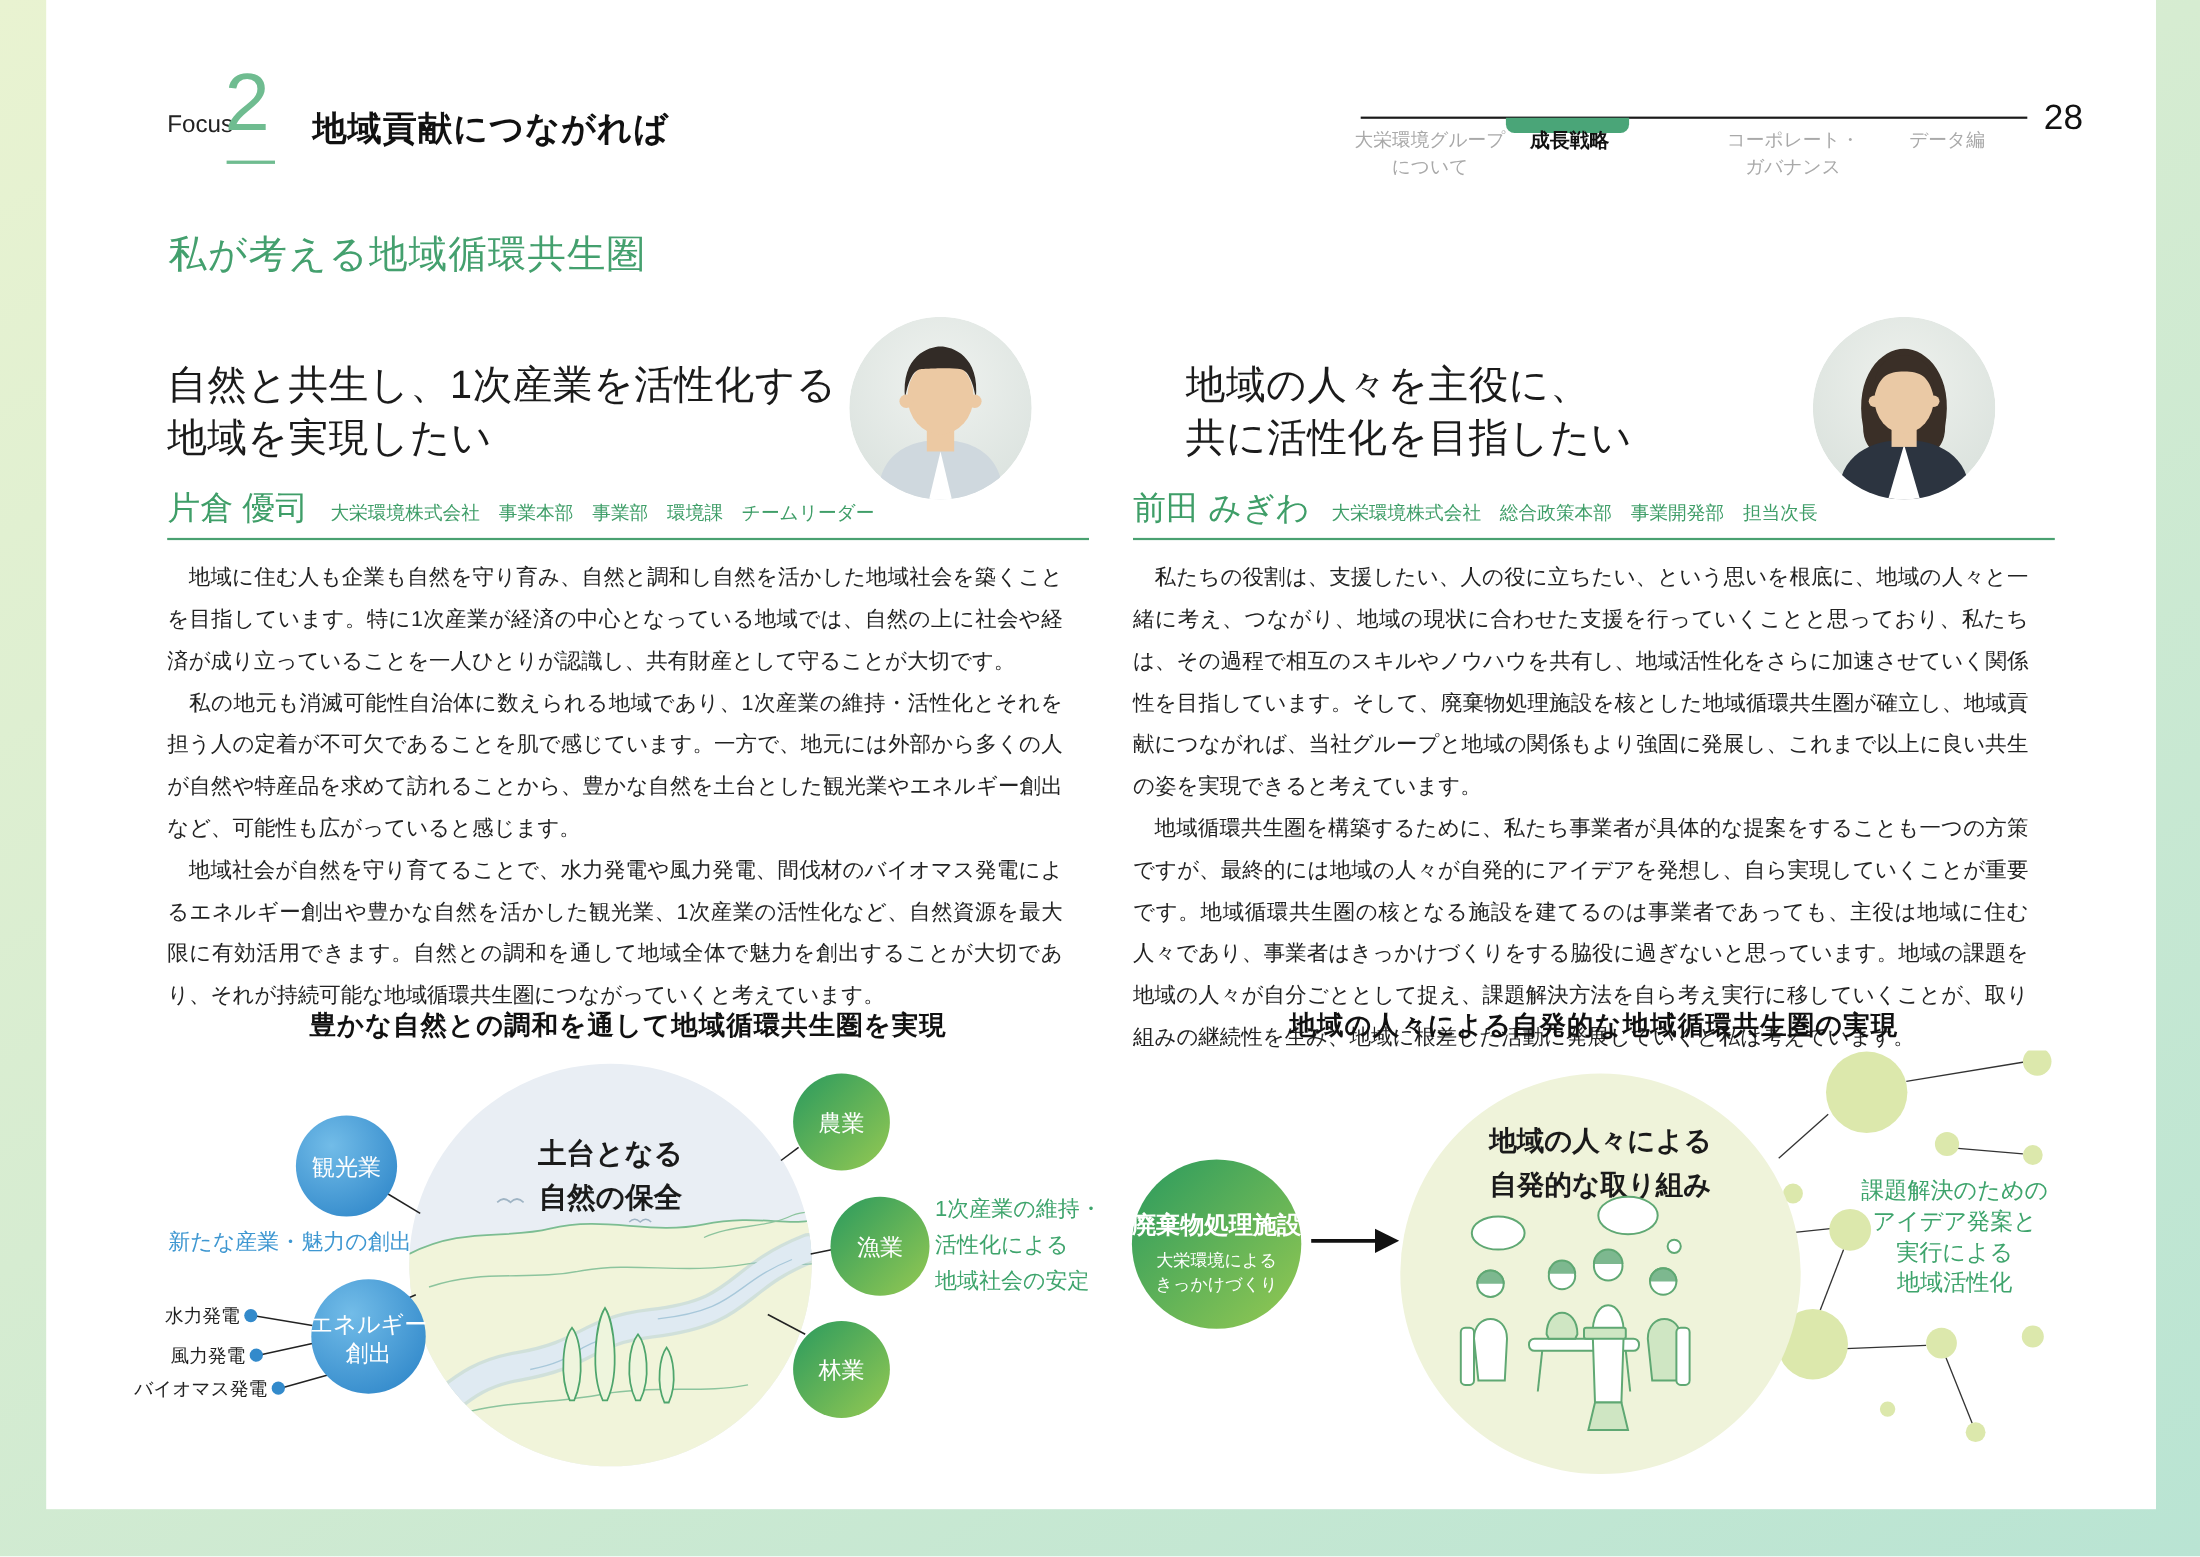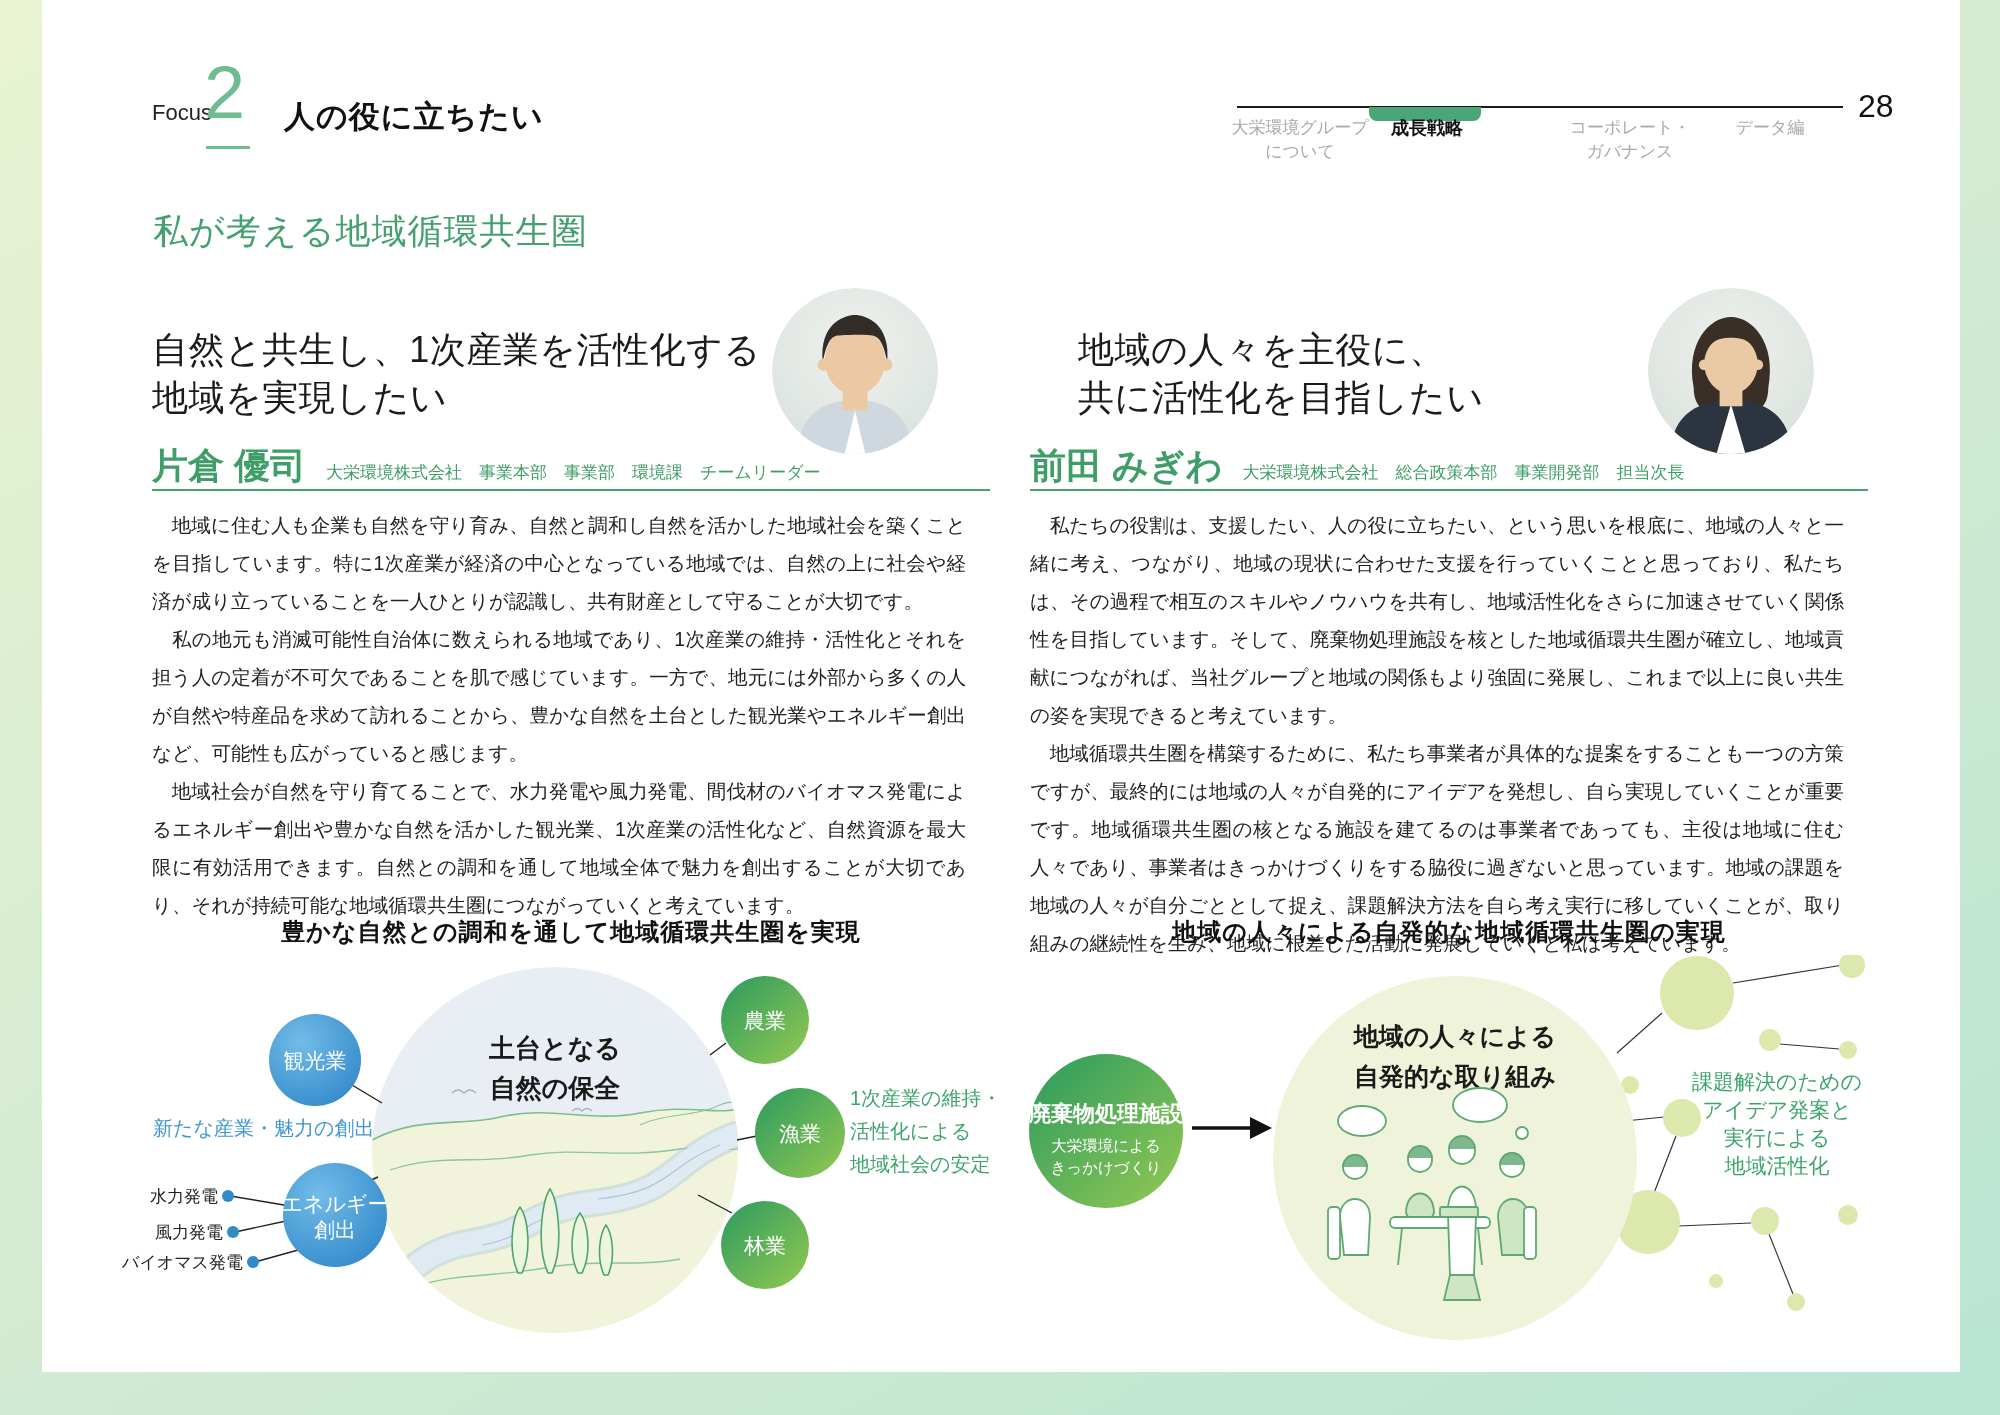--- a/index.html
+++ b/index.html
@@ -23,21 +23,21 @@
   .t1{left:63px;} .t2{left:190px;} .t3{left:393px;} .t4{left:533px;}
   
   .section-subtitle{left:153px;top:208px;font-size:35px;font-weight:500;color:#44a06e;letter-spacing:1px;}
   
   .heading{font-size:36px;line-height:48px;font-weight:500;color:#1b1b1b;letter-spacing:0.5px;}
   .h-left{left:152px;top:326px;} .h-right{left:1030px;top:326px;margin-left:48px;}
   .avatar{width:166px;height:166px;border-radius:50%;overflow:hidden;}
   .av-left{left:772px;top:288px;} .av-right{left:1648px;top:288px;}
   .name-row{display:flex;align-items:baseline;gap:20px;white-space:nowrap;}
   .n-left{left:152px;top:442px;} .n-right{left:1030px;top:442px;}
-  .person-name{font-size:36px;font-weight:700;color:#3f9e68;}
+  .person-name{font-size:30px;font-weight:400;color:#3f9e68;}
   .person-title{font-size:17px;color:#3f9e68;}
   .green-rule{height:2px;background:#4aa171;width:838px;}
   .r-left{left:152px;top:489px;} .r-right{left:1030px;top:489px;}
   .body-col{width:814px;font-size:19.5px;line-height:38px;color:#222;text-align:justify;}
   .b-left{left:152px;top:506px;} .b-right{left:1030px;top:506px;}
   .body-col p{margin:0;}
   
   .diag-title{width:838px;text-align:center;font-size:24px;font-weight:600;color:#111;letter-spacing:1px;}
   .dt-left{left:152px;top:916px;} .dt-right{left:1030px;top:916px;}
   .diag-svg{left:120px;top:955px;} .diag-svg-r{left:1010px;top:955px;}
@@ -45,21 +45,21 @@
 </style>
 </head>
 <body>
 
 <div class="page">
   <div class="content-bg"></div>
 
   <div class="abs focus-label">Focus</div>
   <div class="abs focus-number">2</div>
   <div class="abs focus-underline"></div>
-  <div class="abs page-title">人の役に立ちたい</div>
+  <div class="abs page-title">地域貢献につながれば</div>
   <div class="abs page-number">28</div>
 
   <div class="abs nav">
     <div class="nav-line"></div>
     <div class="nav-pill"></div>
     <div class="nav-tab t1">
       <div>大栄環境グループ</div>
       <div>について</div>
     </div>
     <div class="nav-tab active t2">

